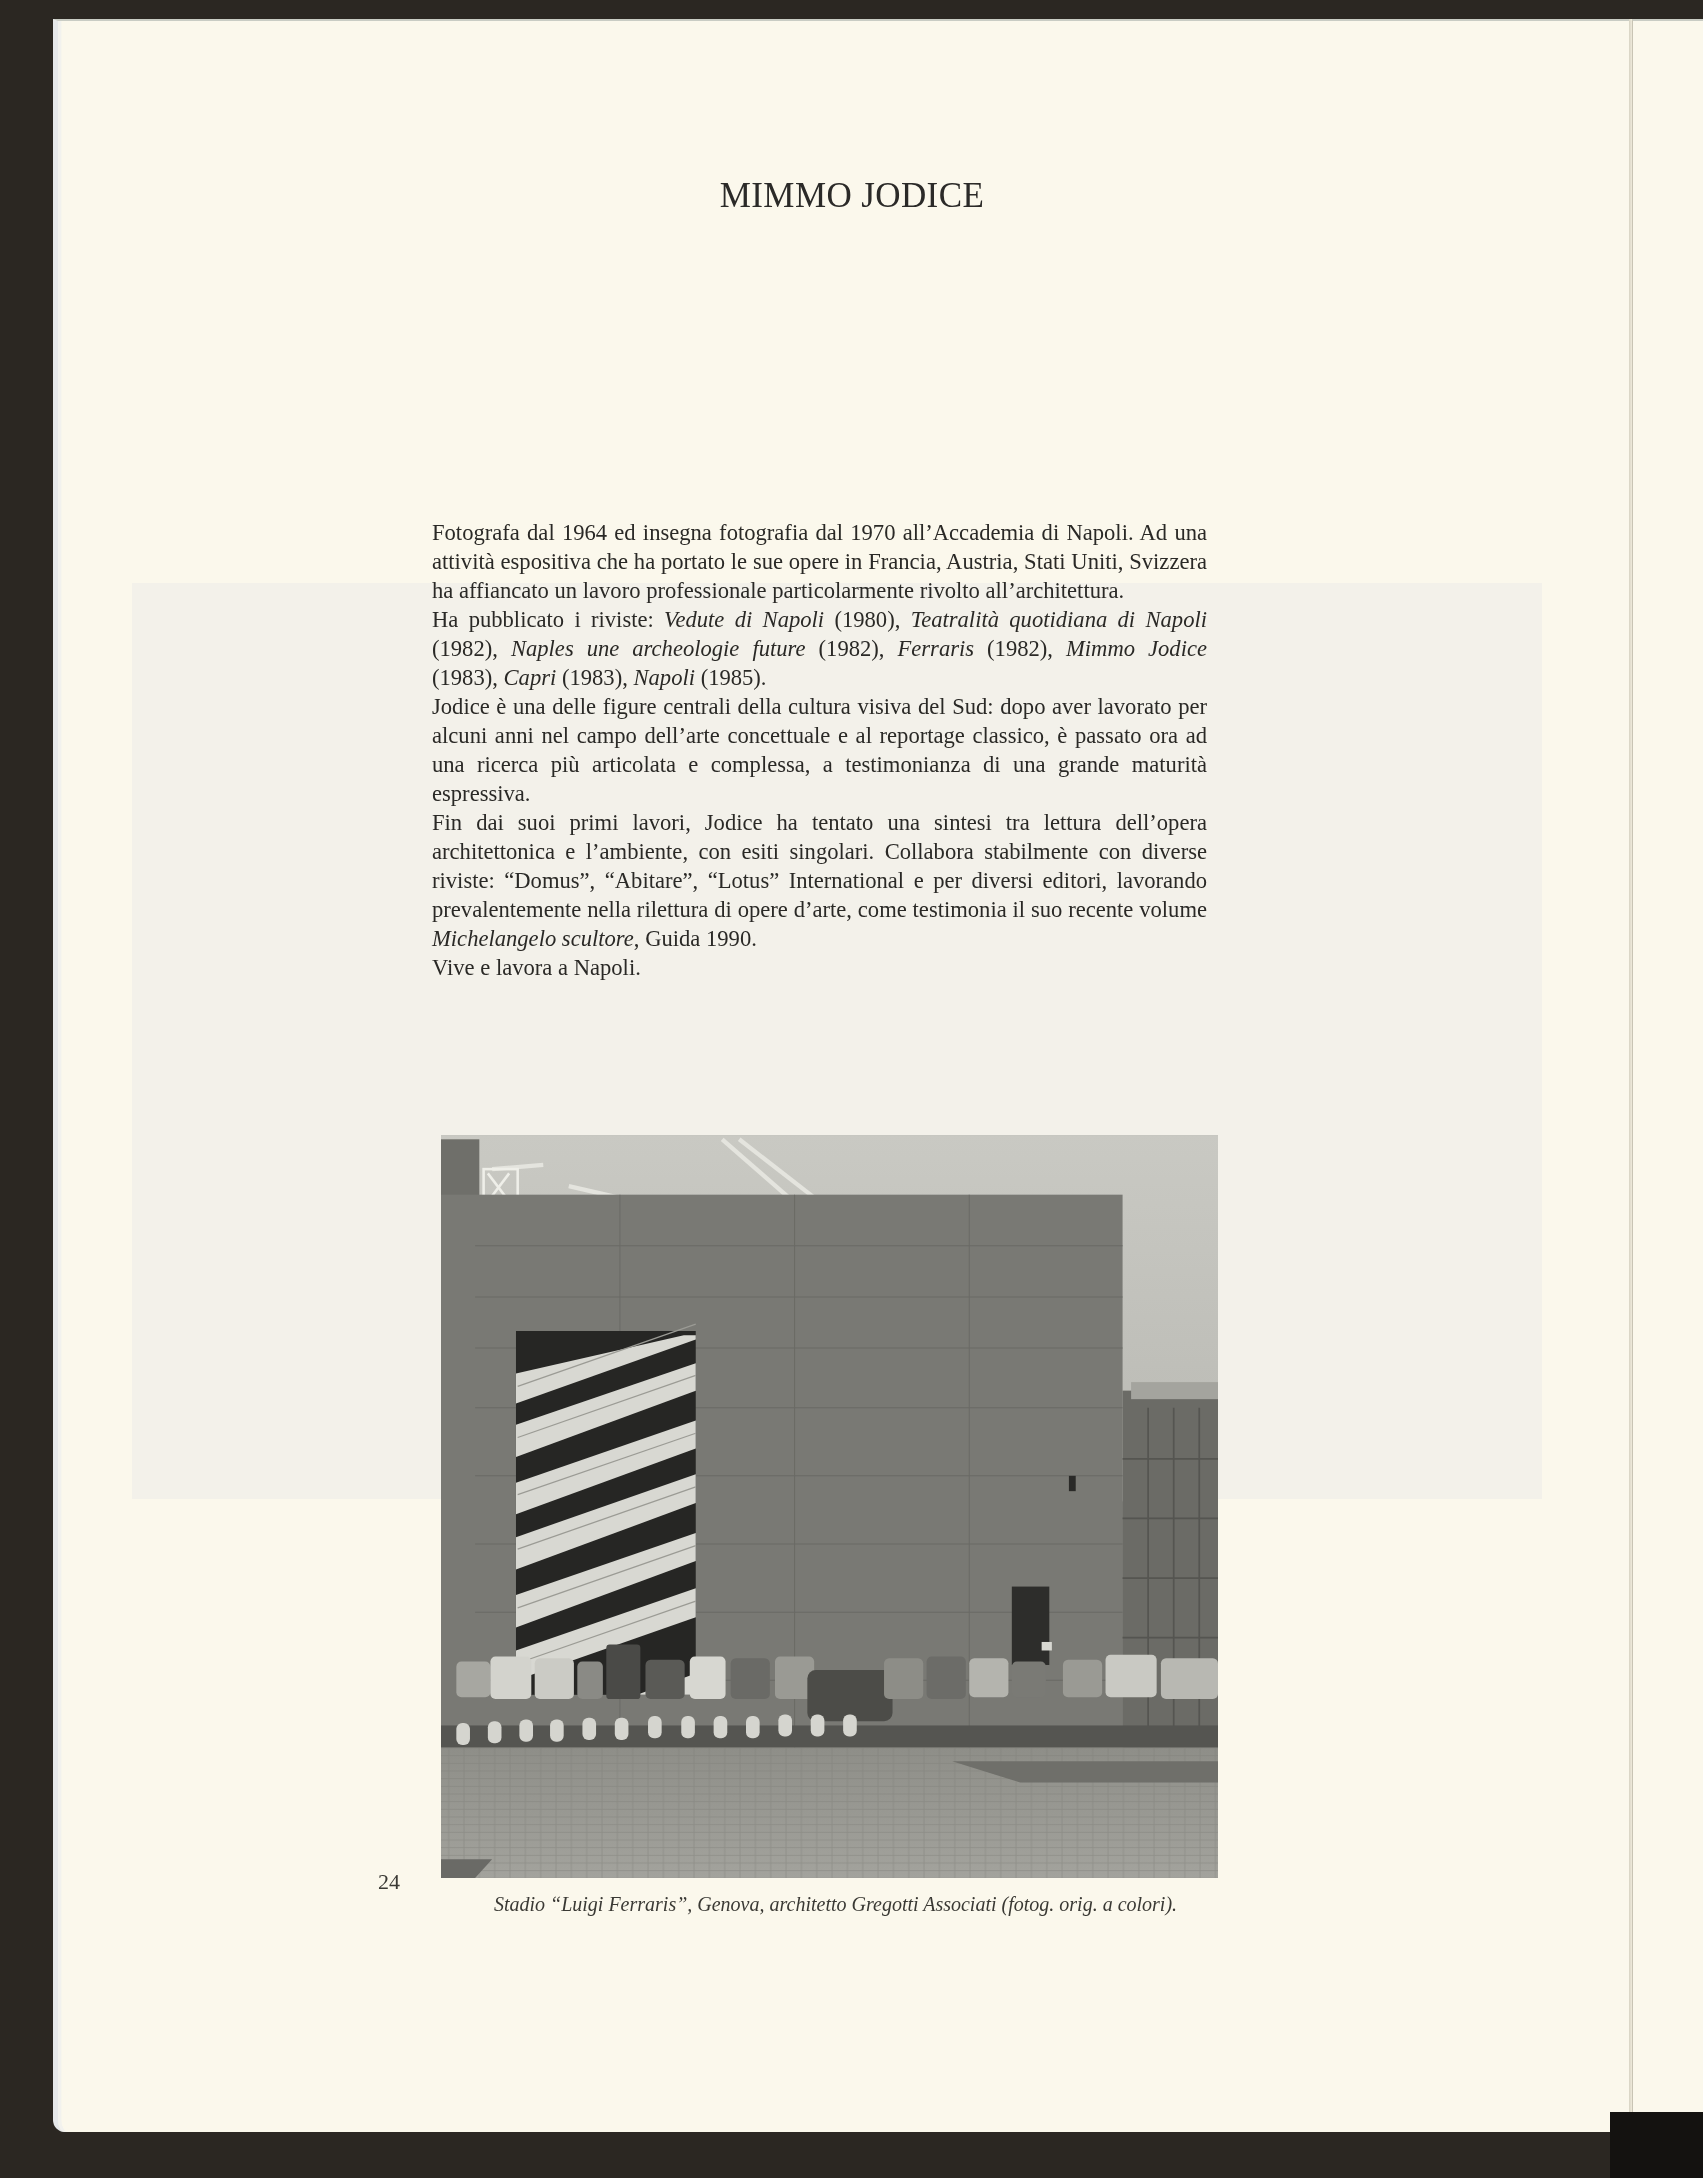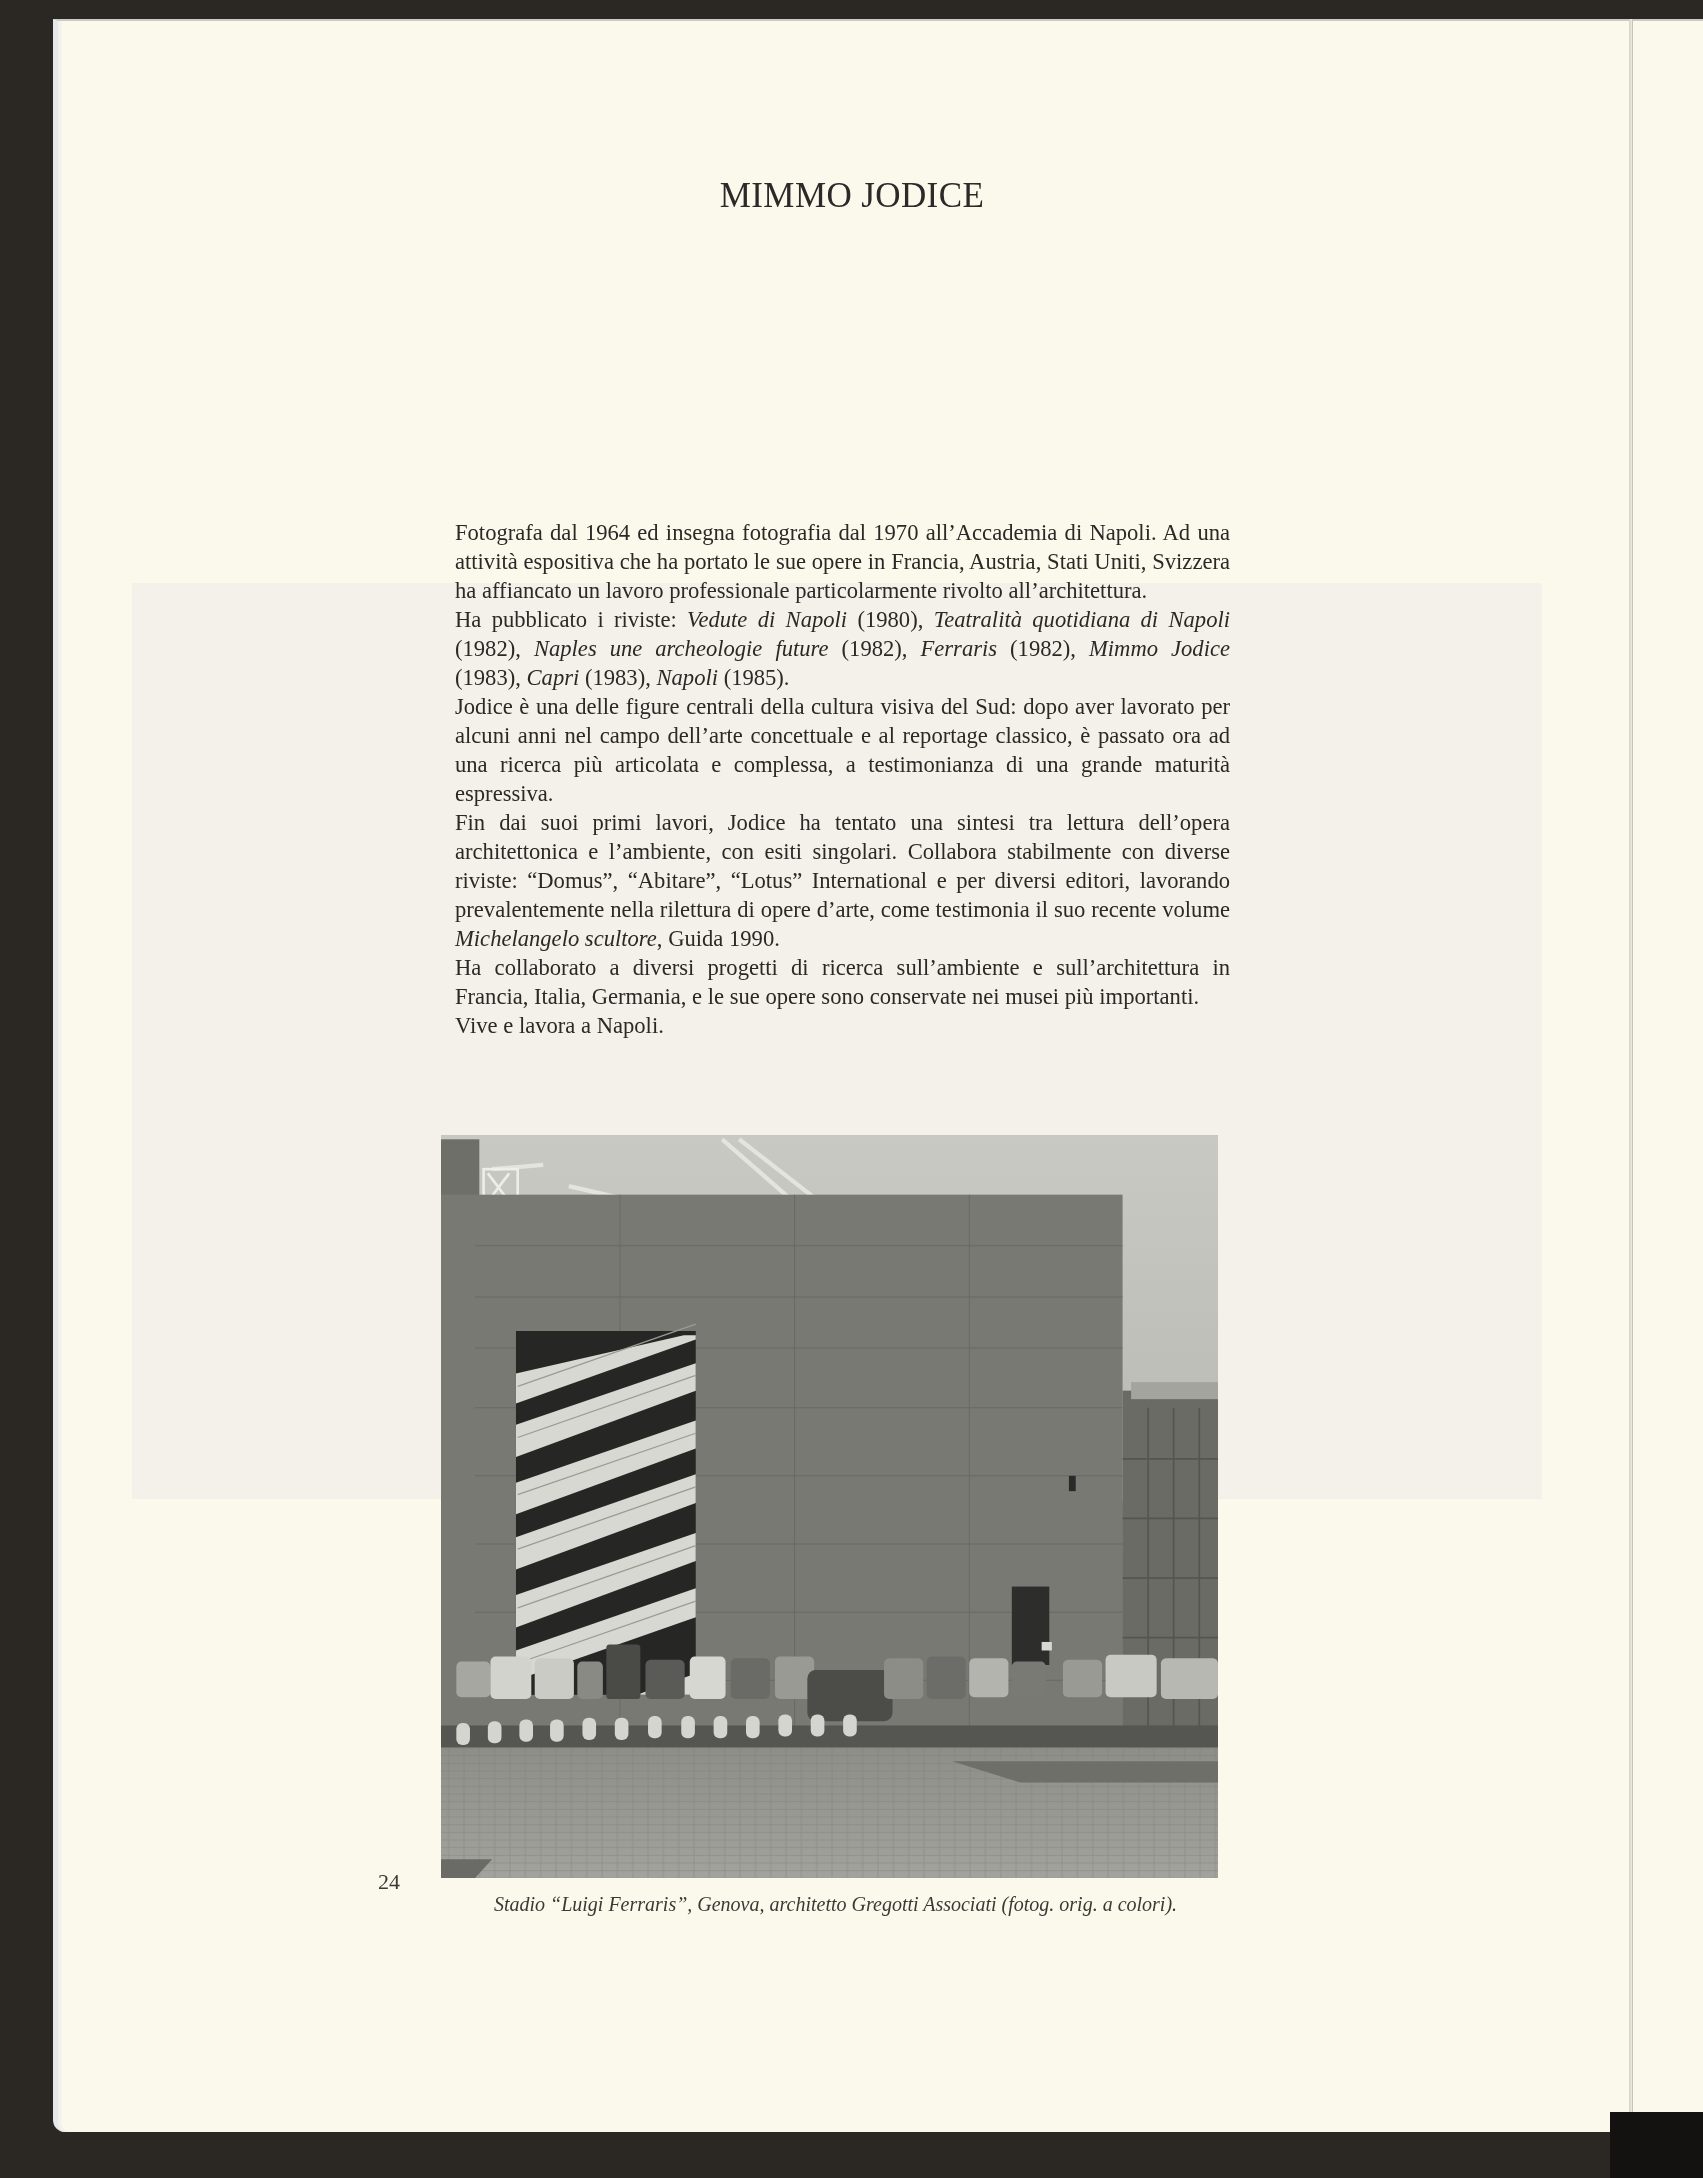--- a/index.html
+++ b/index.html
@@ -45,21 +45,21 @@
     font-family: "Liberation Serif", serif;
     font-size: 35px; letter-spacing: 0.4px; color: #2b2a28;
     line-height: 39px; display: block;
   }
   .subtitle {
     font-family: "Liberation Serif", serif;
     font-style: italic; font-size: 22px; color: #3a3936;
     line-height: 25.6px; display: block;
   }
   .body-text {
-    position: absolute; left: 455px; top: 518px; width: 775px;
+    position: absolute; left: 432px; top: 518px; width: 775px;
     font-family: "Liberation Serif", serif;
     font-size: 22.6px; line-height: 29px; color: #2a2926;
     text-align: justify;
   }
   .body-text p { margin: 0; }
   .body-text i { font-style: italic; margin-top: 45px; }
   .photo {
     position: absolute; left: 441px; top: 1135px; width: 777px; height: 743px;
     background: #8d8d88; overflow: hidden;
   }
@@ -86,21 +86,20 @@
 
 <div class="header">
   <span class="title">MIMMO JODICE</span>
 </div>
 
 <div class="body-text">
   <p><span>Fotografa dal 1964 ed insegna fotografia dal 1970 all’Accademia di Napoli. Ad una attività espositiva che ha portato le sue opere in Francia, Austria, Stati Uniti, Svizzera ha affiancato un lavoro professionale particolarmente rivolto all’architettura.</span></p>
   <p><span>Ha pubblicato i riviste: </span><i>Vedute di Napoli</i><span> (1980), </span><i>Teatralità quotidiana di Napoli</i><span> (1982), </span><i>Naples une archeologie future</i><span> (1982), </span><i>Ferraris</i><span> (1982), </span><i>Mimmo Jodice</i><span> (1983), </span><i>Capri</i><span> (1983), </span><i>Napoli</i><span> (1985).</span></p>
   <p><span>Jodice è una delle figure centrali della cultura visiva del Sud: dopo aver lavorato per alcuni anni nel campo dell’arte concettuale e al reportage classico, è passato ora ad una ricerca più articolata e complessa, a testimonianza di una grande maturità espressiva.</span></p>
   <p><span>Fin dai suoi primi lavori, Jodice ha tentato una sintesi tra lettura dell’opera architettonica e l’ambiente, con esiti singolari. Collabora stabilmente con diverse riviste: “Domus”, “Abitare”, “Lotus” International e per diversi editori, lavorando prevalentemente nella rilettura di opere d’arte, come testimonia il suo recente volume </span><i>Michelangelo scultore</i><span>, Guida 1990.</span></p>
-  <p><span>Ha collaborato a diversi progetti di ricerca sull’ambiente e sull’architettura in Francia, Italia, Germania, e le sue opere sono conservate nei musei più importanti.</span></p>
   <p><span>Vive e lavora a Napoli.</span></p>
 </div>
 
 <div class="photo">
   <svg width="777" height="743" viewBox="0 0 912 872" xmlns="http://www.w3.org/2000/svg">
     <defs>
       <linearGradient id="sky" x1="0" y1="0" x2="0" y2="1">
         <stop offset="0" stop-color="#c9c9c3"></stop>
         <stop offset="1" stop-color="#b9b9b3"></stop>
       </linearGradient>

